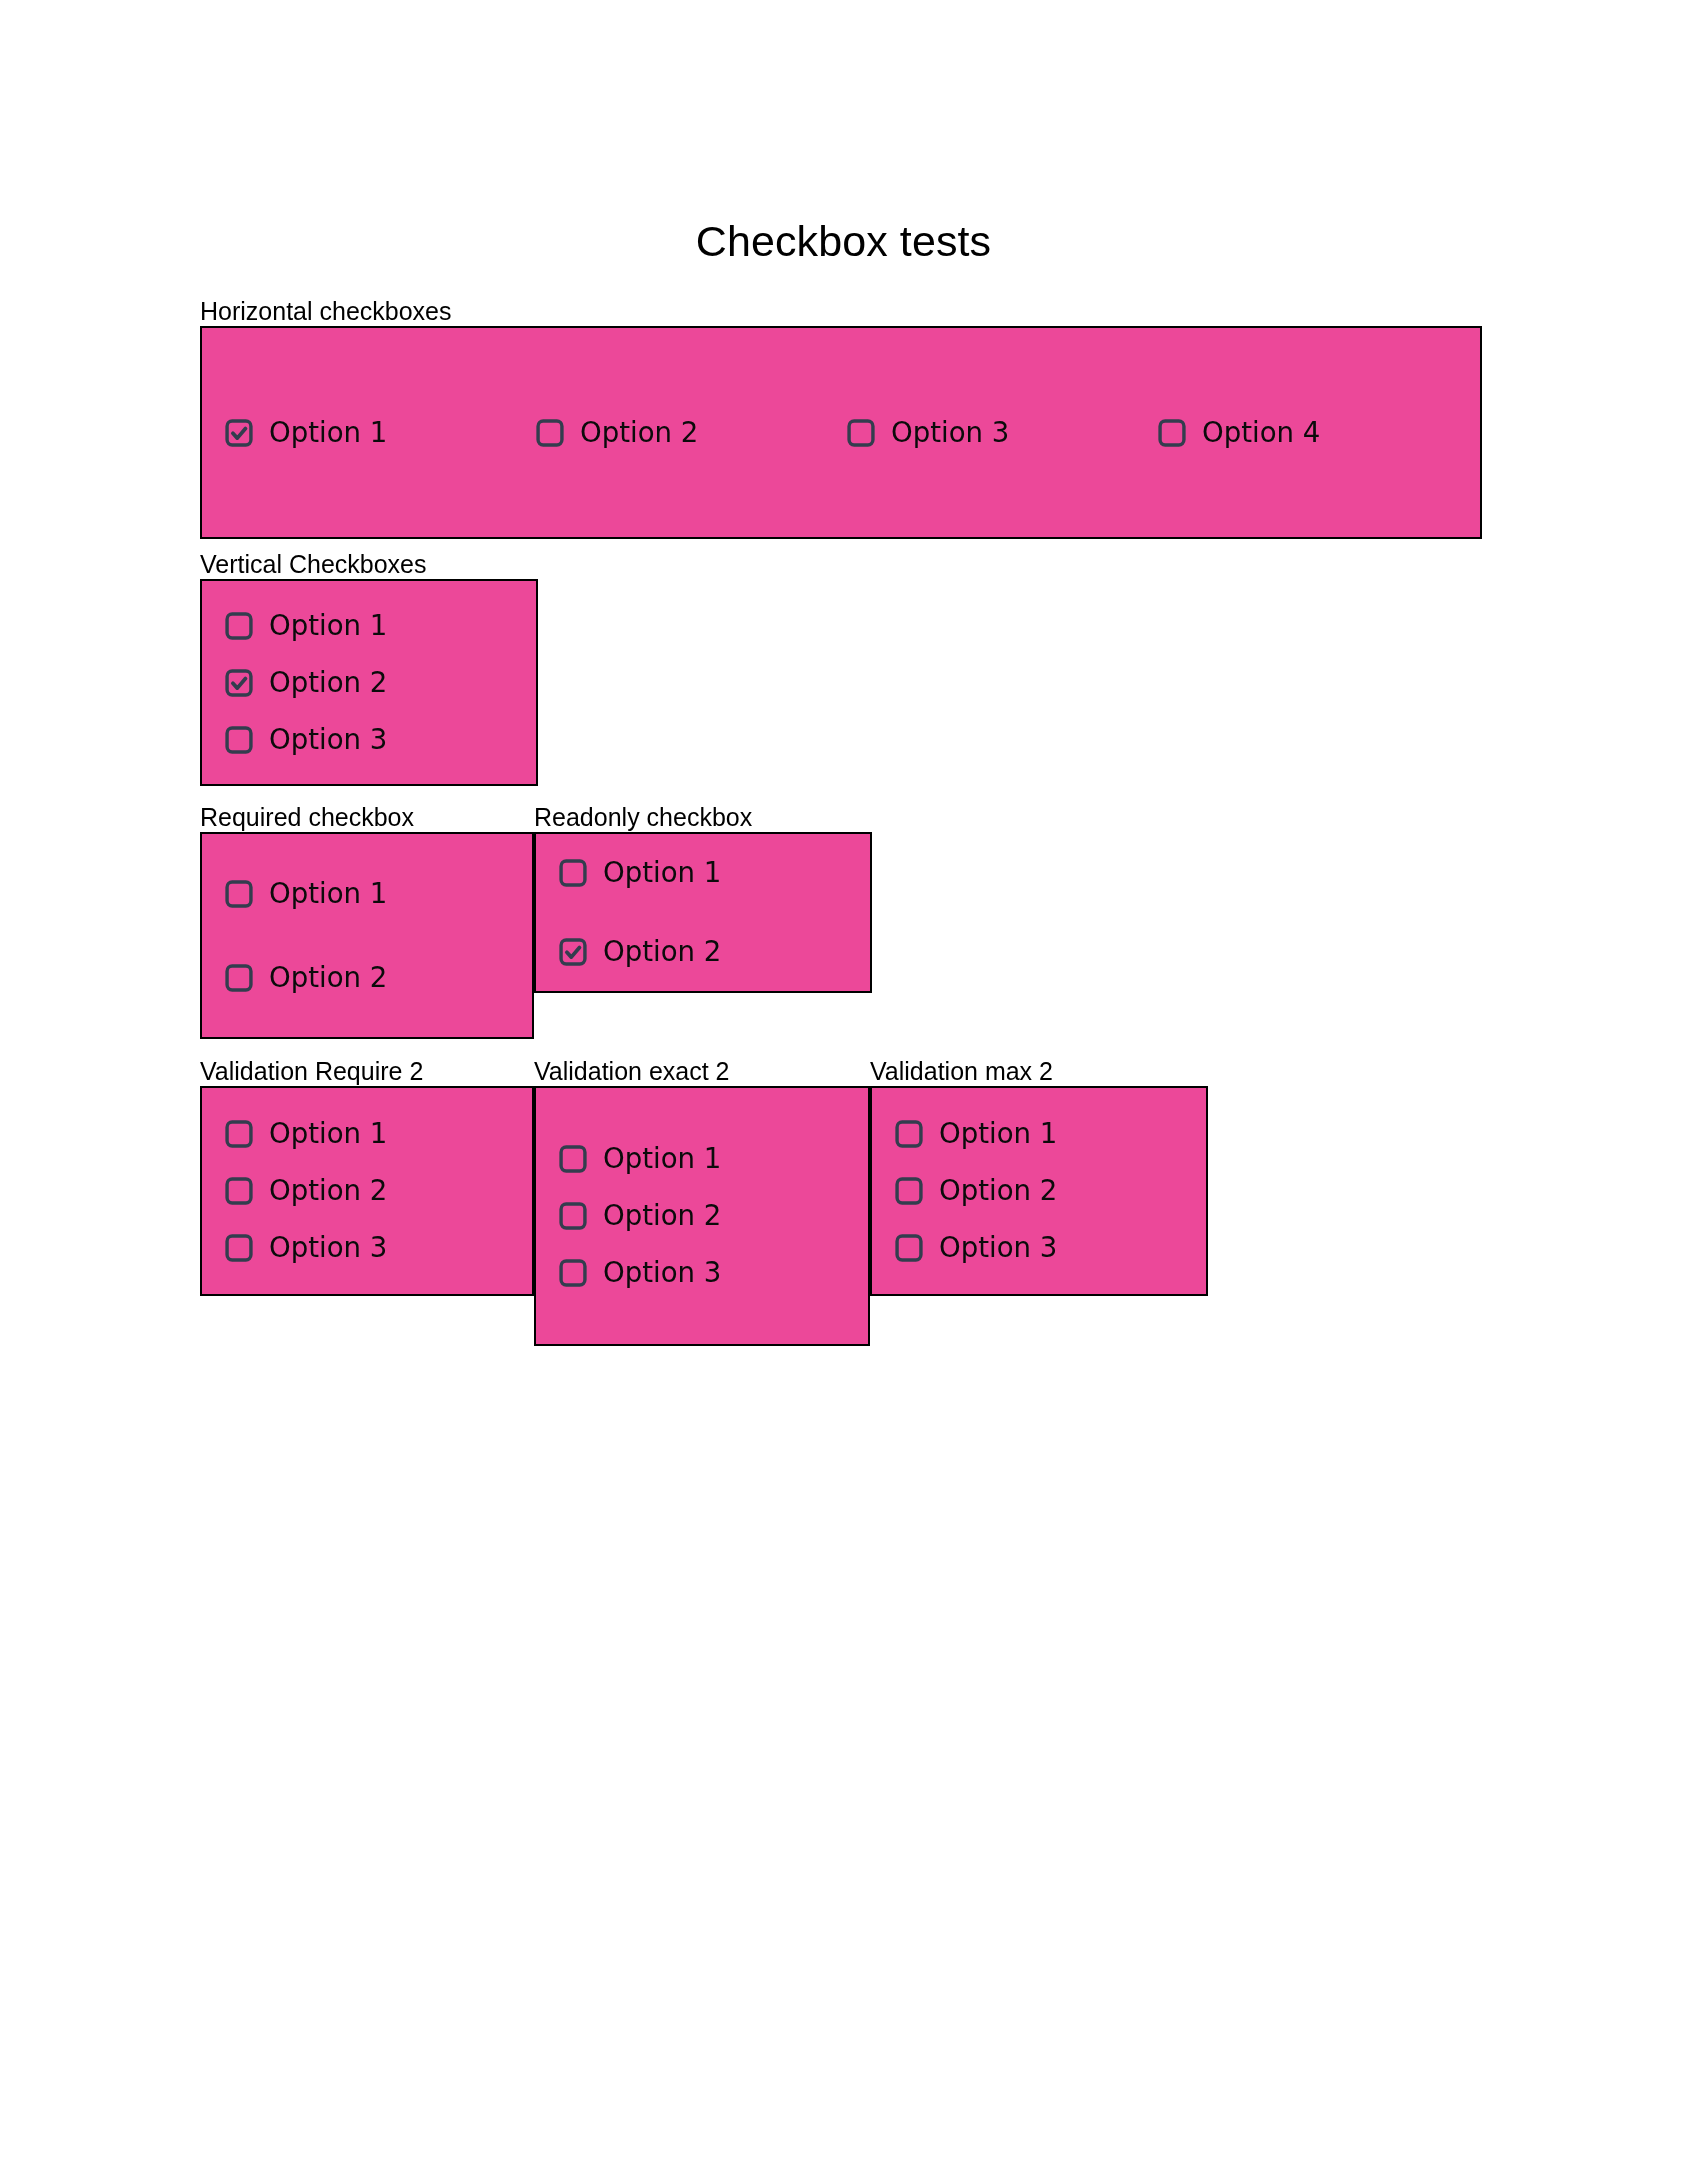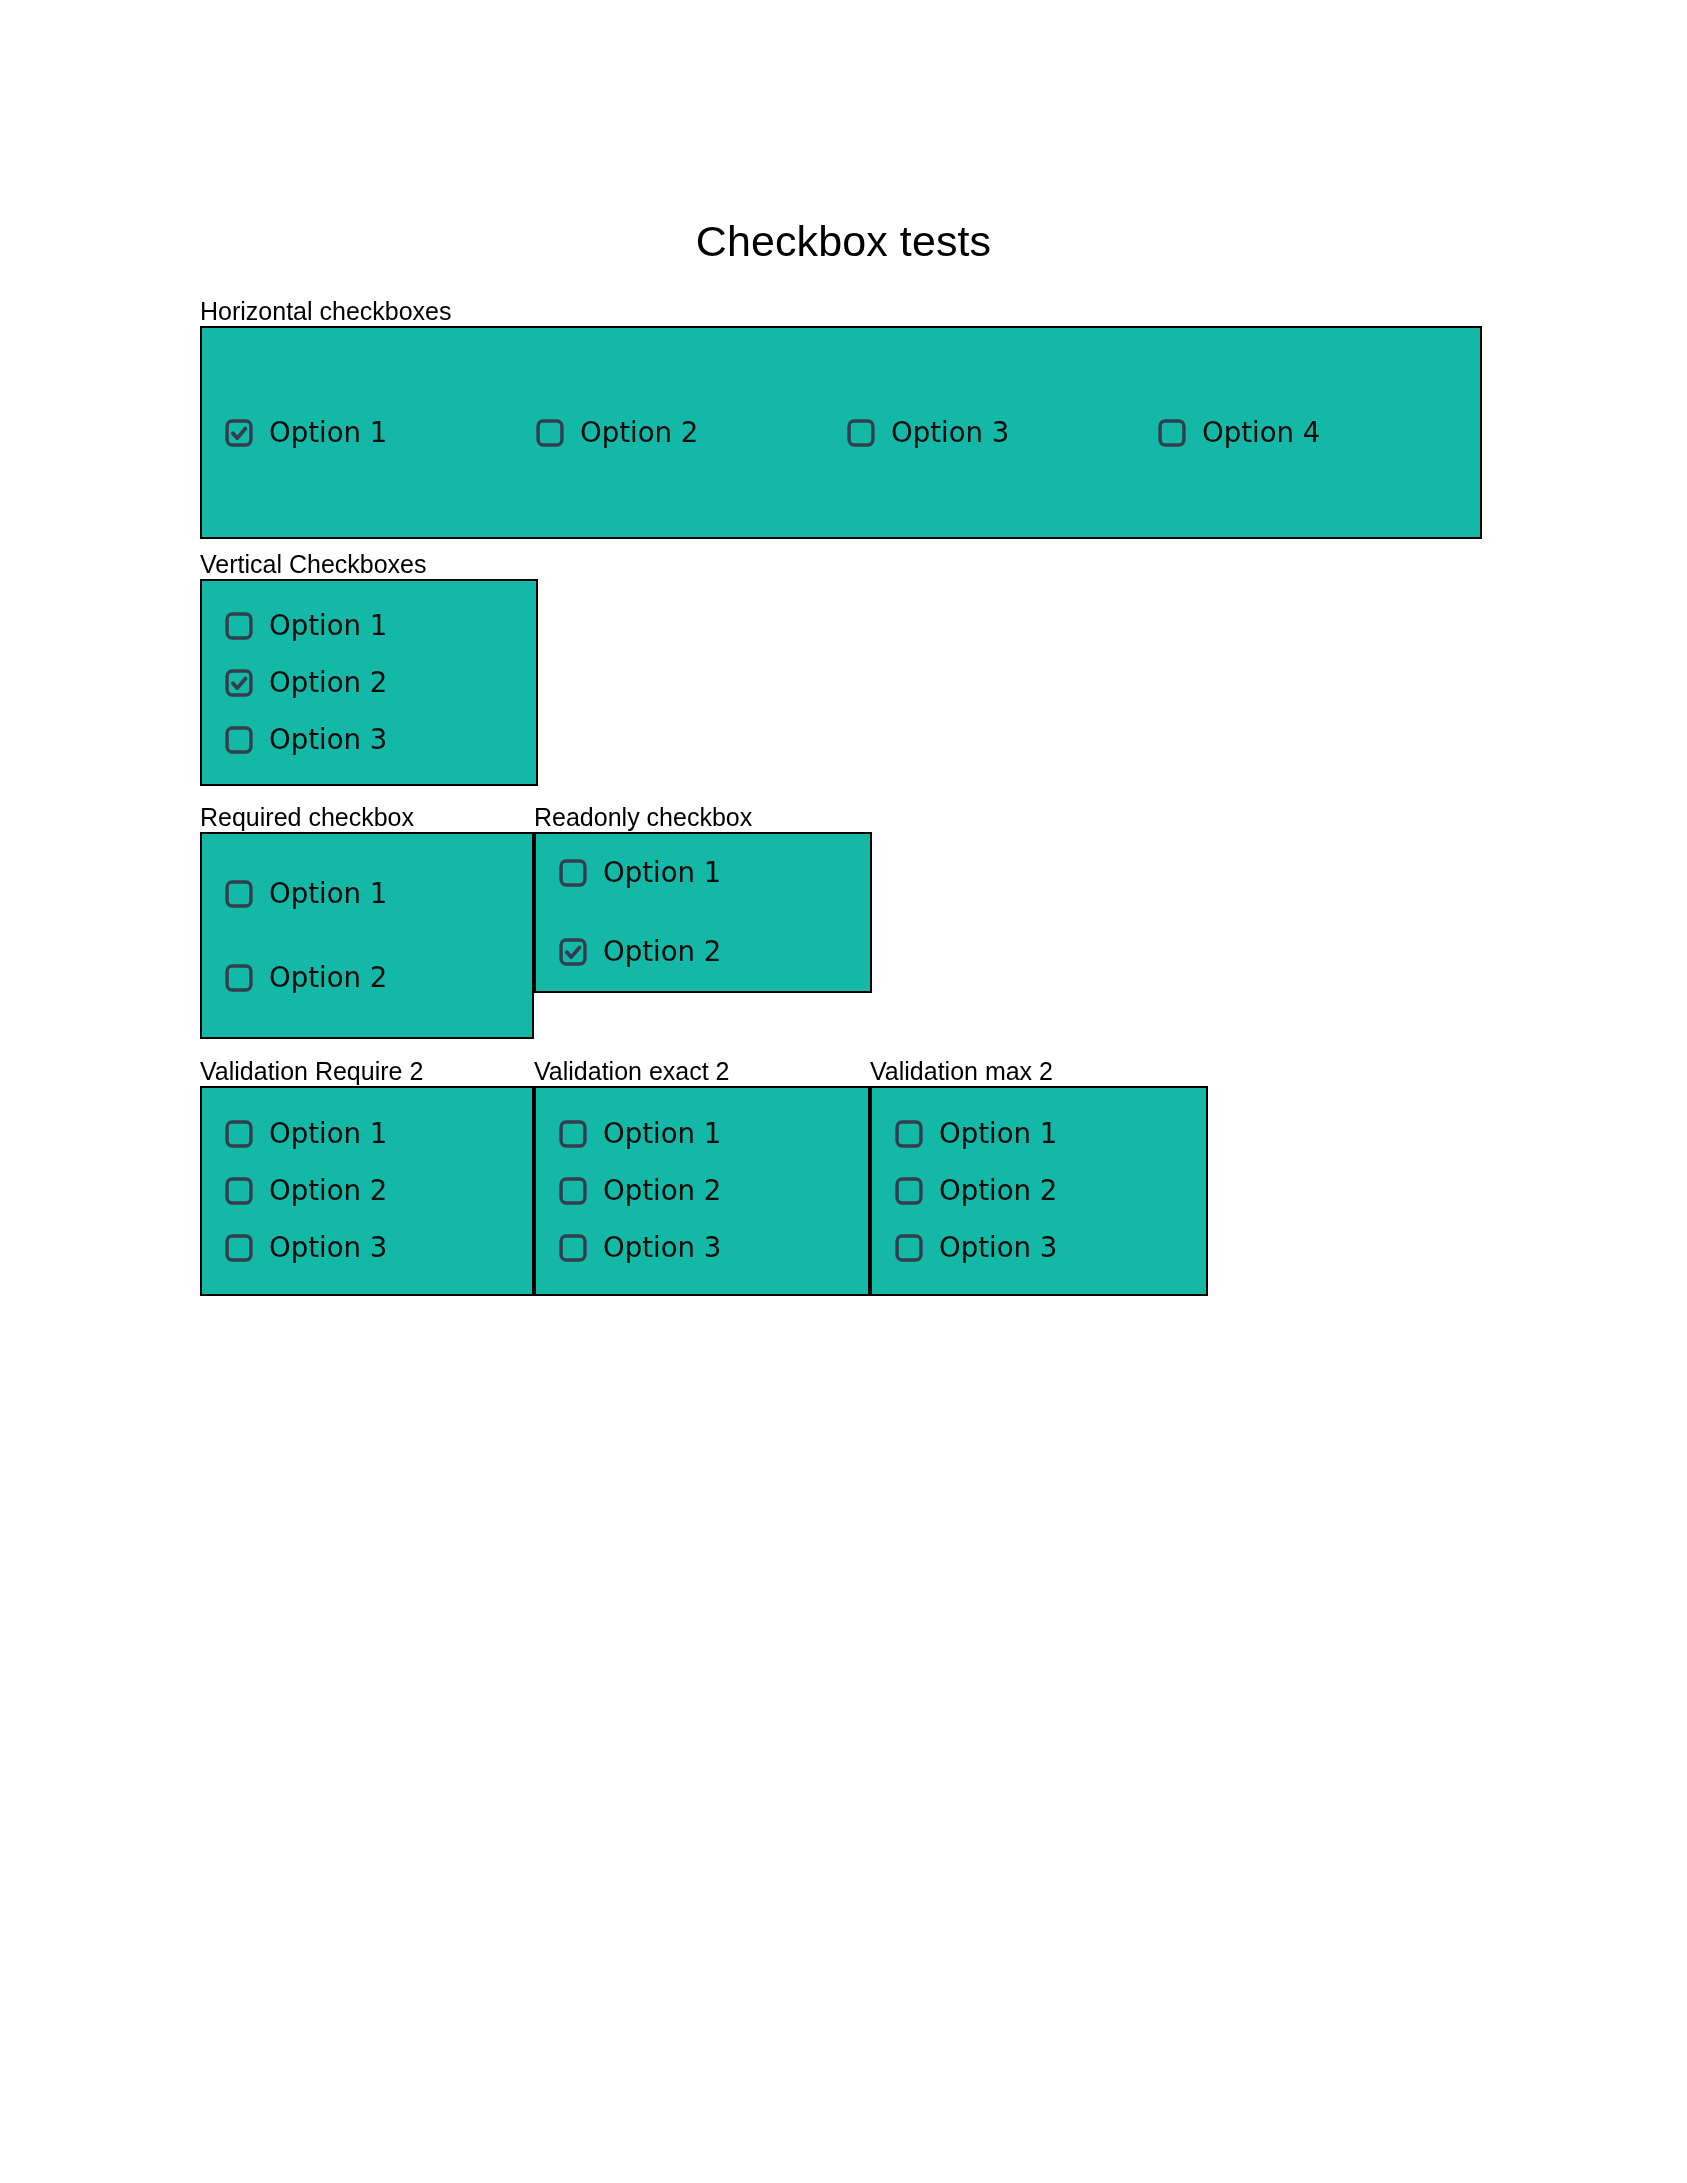--- a/index.html
+++ b/index.html
@@ -49,21 +49,21 @@
     padding-bottom: 0;
   }
   .group-box {
     position: absolute;
     left: 0;
     top: 0;
     width: 100%;
     height: 100%;
     box-sizing: border-box;
     border: 2.1px solid #000000;
-    background: #14b8a6;
+    background: #ec4899;
   }
   .group-body {
     position: relative;
     box-sizing: border-box;
     width: 100%;
     height: 100%;
     display: flex;
   }
   .group-body.horizontal {
     flex-direction: row;
@@ -125,21 +125,21 @@
   #grp-required .group-body { padding: 0 0 0 22px; }
   #grp-required .option { height: 84px; }
 
   
   #grp-readonly { left: 534px; top: 832px; width: 338px; height: 161px; }
   #grp-readonly .group-body { padding: 0 0 0 22px; }
   #grp-readonly .option { height: 84px; }
 
   
   #grp-val-require { left: 200px; top: 1086px; width: 334px; height: 210px; }
-  #grp-val-exact   { left: 534px; top: 1086px; width: 336px; height: 210px; }
+  #grp-val-exact   { left: 534px; top: 1086px; width: 336px; height: 260px; }
   #grp-val-max     { left: 870px; top: 1086px; width: 338px; height: 210px; text-align: right; }
   #grp-val-require .group-body,
   #grp-val-exact .group-body,
   #grp-val-max .group-body { padding: 0 0 0 22px; }
   #grp-val-require .option,
   #grp-val-exact .option,
   #grp-val-max .option { height: 57px; }
 </style>
 </head>
 <body>

